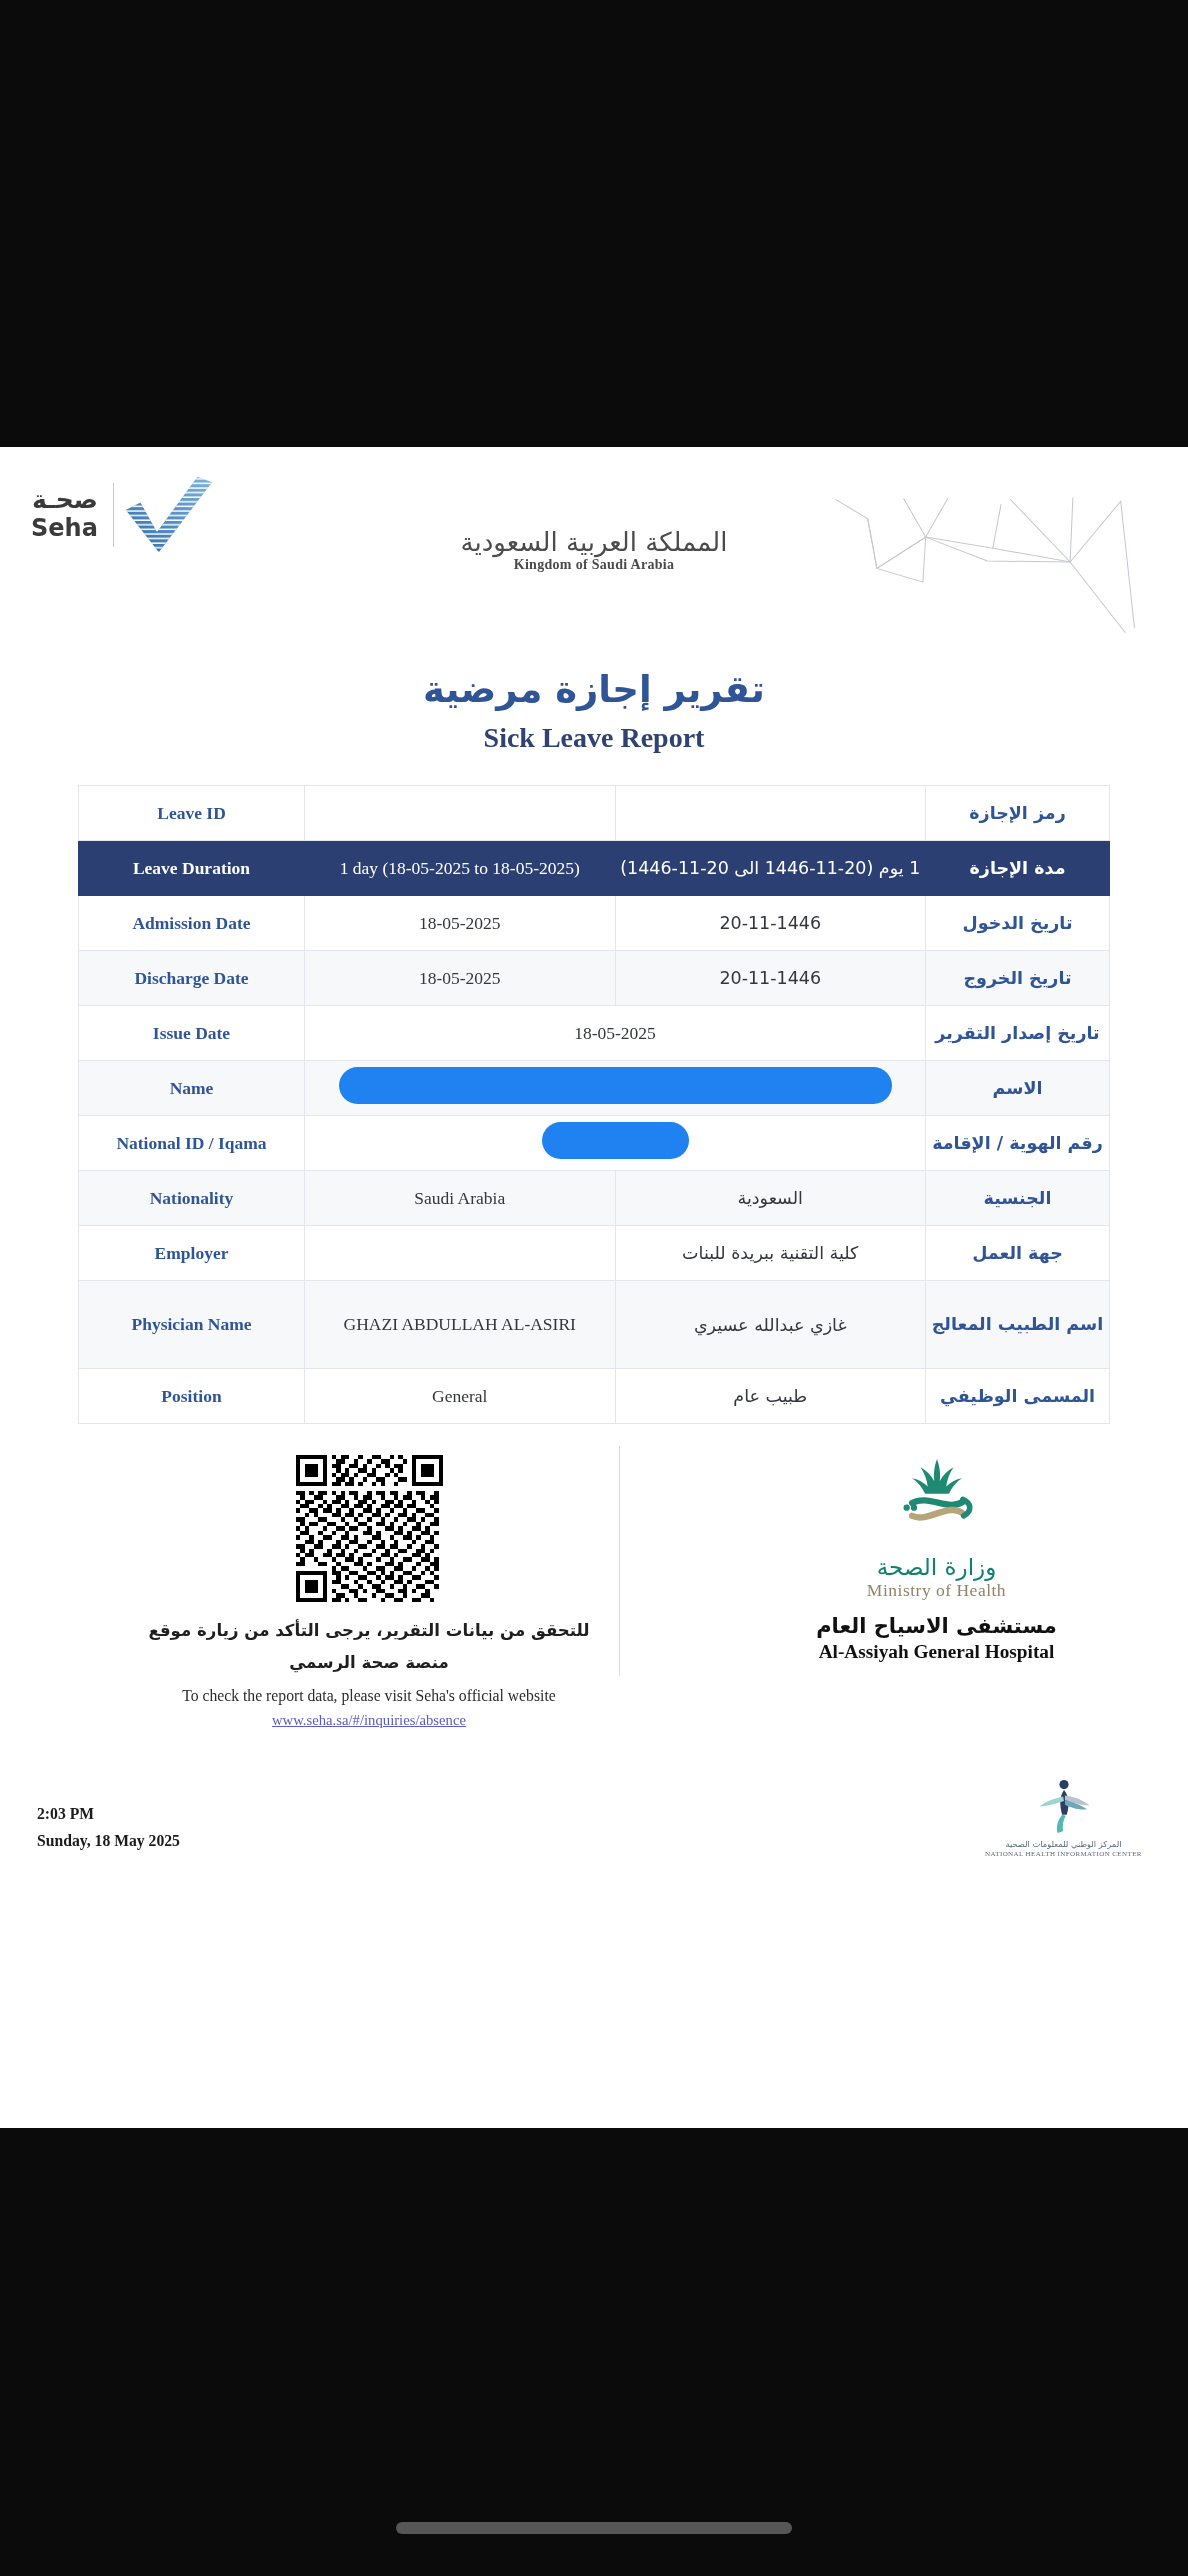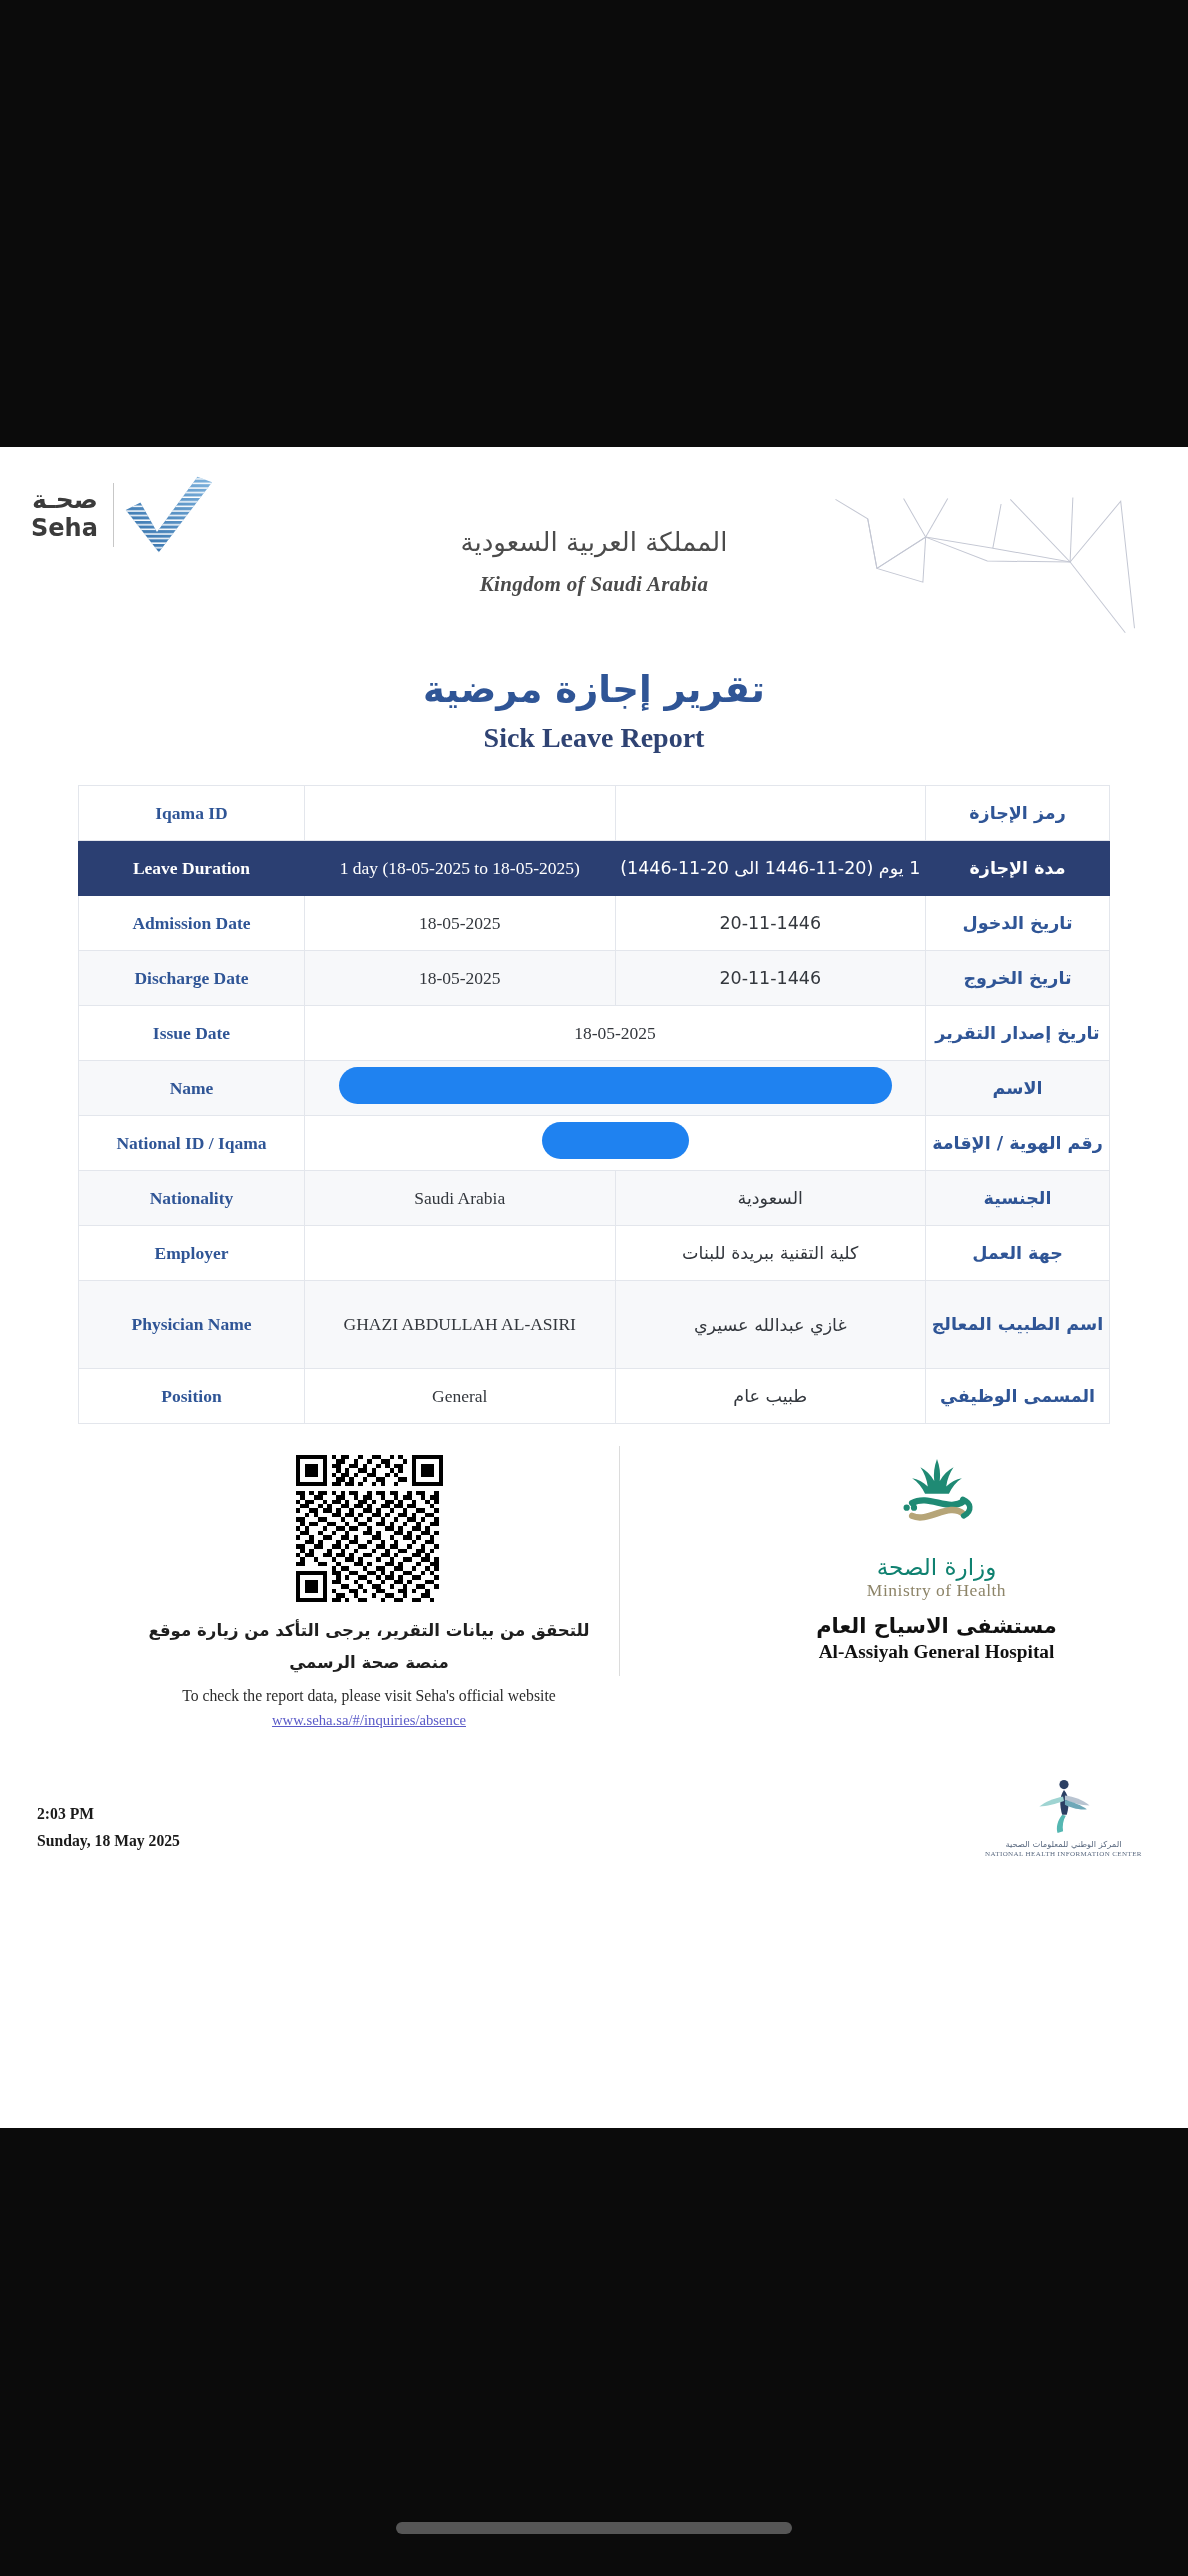--- a/index.html
+++ b/index.html
@@ -22,21 +22,21 @@
 
   .seha-logo { position:absolute; left:31px; top:28px; display:flex; align-items:center; }
   .seha-txt { text-align:right; padding-right:13px; font-family:"DejaVu Sans", sans-serif; }
   .seha-ar { font-size:25px; color:#3b3b3b; letter-spacing:0.9px; line-height:1.15; font-weight:600;}
   .seha-en { font-size:24px; color:#3b3b3b; font-weight:700; line-height:1.2; }
   .seha-div { width:1.8px; height:64px; background:#c7c7c7; margin:0 7.4px 0 1.8px; }
   .seha-check { width:92px; height:79px; }
 
   .ksa { position:absolute; left:50%; transform:translateX(-50%); top:81px; text-align:center; }
   .ksa-ar { font-size:26px; color:#4b4b4b; font-family:"DejaVu Sans", sans-serif; line-height:1.1; letter-spacing:-0.9px;}
-  .ksa-en { font-size:21px; color:#4a4a4a; font-weight:700; margin-top:15px; letter-spacing:0.3px;font-style:italic;}
+  .ksa-en { font-size:14px; color:#4a4a4a; font-weight:700; margin-top:0; letter-spacing:0.3px;}
 
   .netgfx { position:absolute; right:7.4px; top:11px; width:369px; height:184px; opacity:.85; }
 
   
   .title-blk { text-align:center; margin-top:0; }
   .title-ar { font-size:37px; color:#2f5596; font-weight:700; font-family:"DejaVu Sans", sans-serif; letter-spacing:0px; }
   .title-en { font-size:28px; color:#2f4373; font-weight:700; margin-top:11px; }
 
   
   .tbl-wrap { margin:31px auto 0; width:1032px; }
@@ -137,21 +137,21 @@
 
     <div class="title-blk">
       <div class="title-ar">تقرير إجازة مرضية</div>
       <div class="title-en">Sick Leave Report</div>
     </div>
 
     <div class="tbl-wrap">
       <table class="rep">
         <tbody id="tbody">
             <tr>
-              <td class="c-en-lbl">Iqama ID</td>
+              <td class="c-en-lbl">Leave ID</td>
               <td class="c-en-val"></td>
               <td class="c-ar-val"></td>
               <td class="c-ar-lbl">رمز الإجازة</td>
             </tr>
             <tr class="hl">
               <td class="c-en-lbl">Leave Duration</td>
               <td class="c-en-val">1 day (18-05-2025 to 18-05-2025)</td>
               <td class="c-ar-val">1 يوم (20-11-1446 الى 20-11-1446)</td>
               <td class="c-ar-lbl">مدة الإجازة</td>
             </tr>

